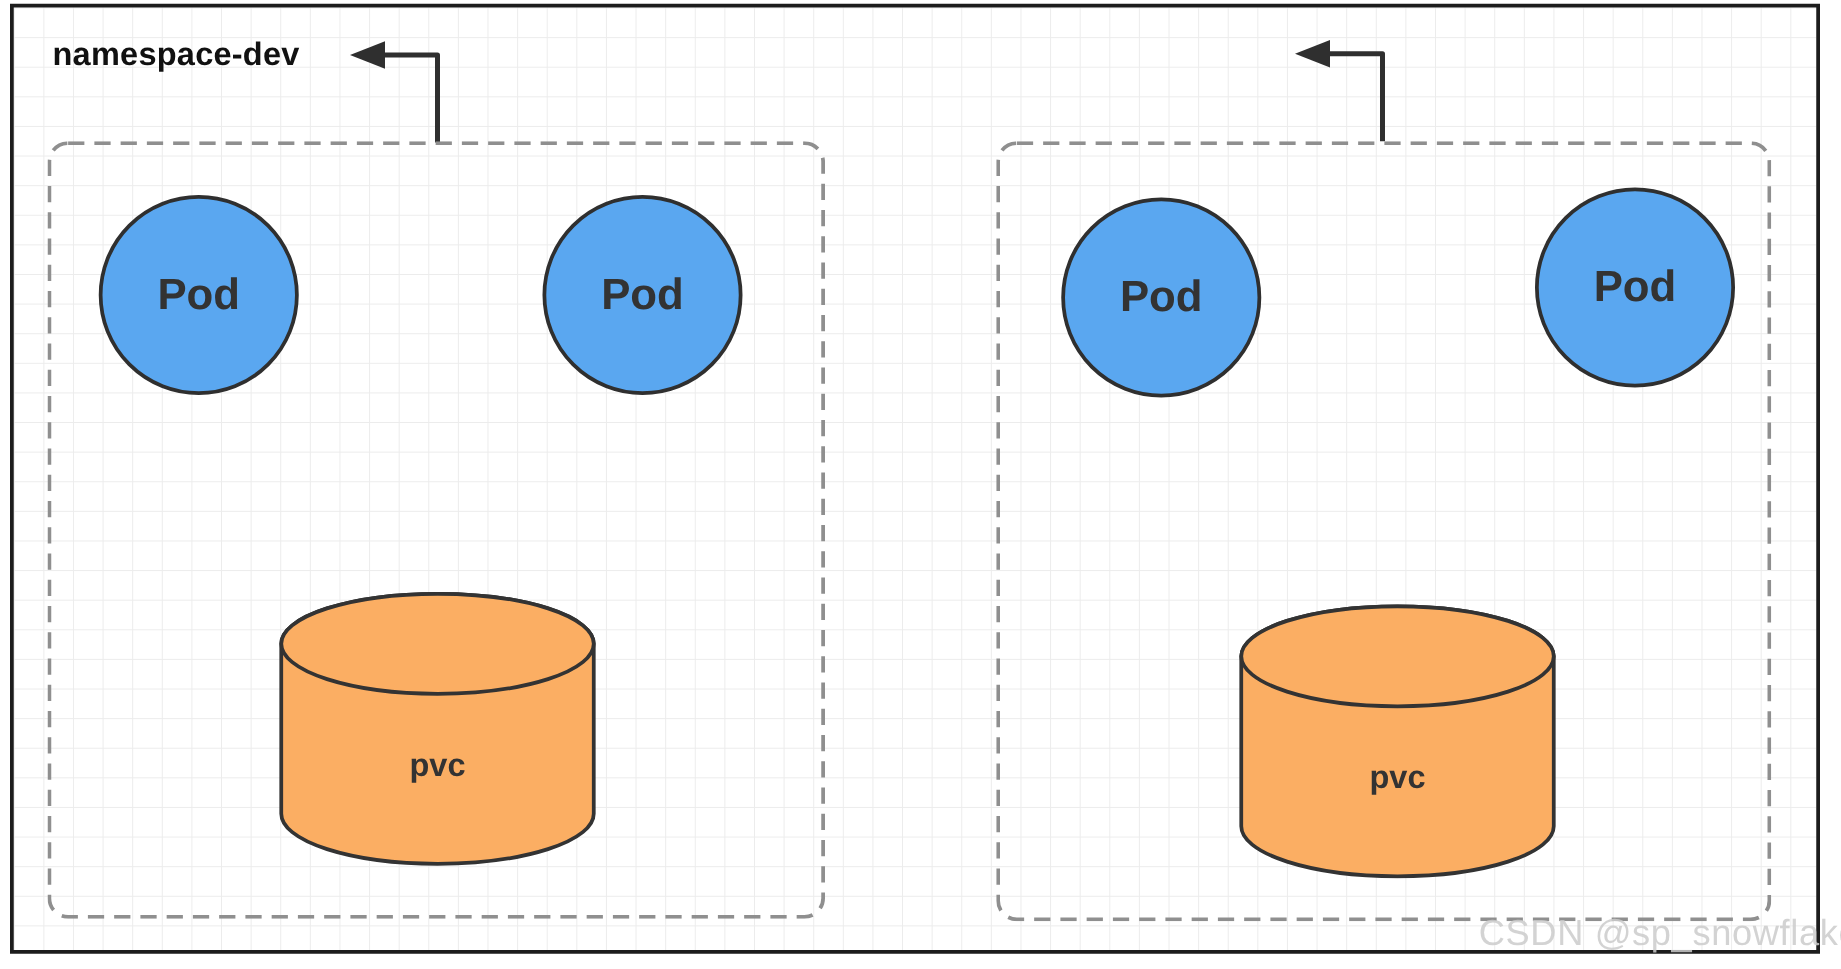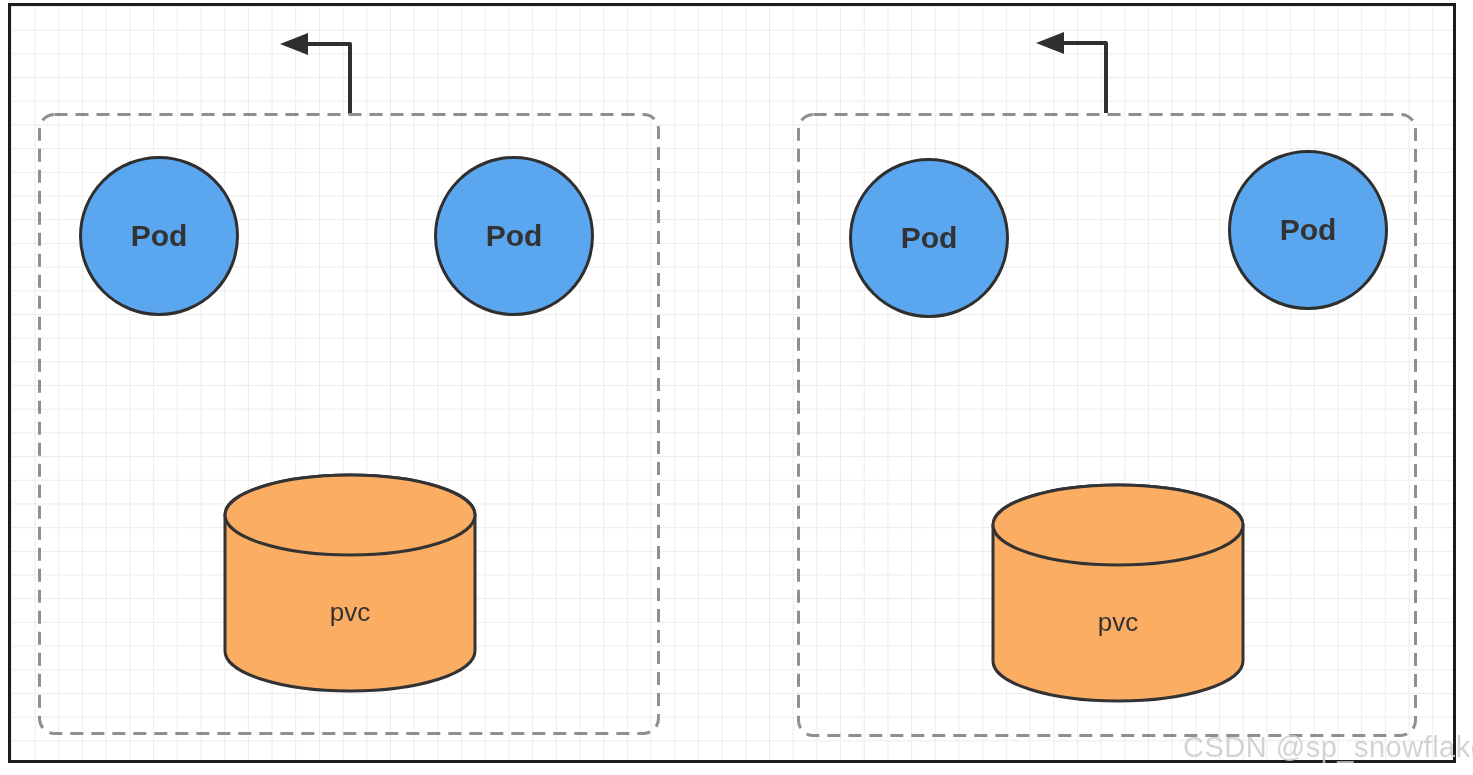--- a/index.html
+++ b/index.html
@@ -40,58 +40,59 @@
   .ns-box.test{left:797px;top:113px;width:620px;height:624px;}
   .ns-border{position:absolute;left:0;top:0;}
   .pod{
     position:absolute;
     width:160px;height:160px;
     box-sizing:border-box;
     border:3px solid #2f2f2f;
     border-radius:50%;
     background:#5AA7F0;
     display:flex;align-items:center;justify-content:center;
-    font-size:30px;font-weight:bold;color:#333333;
+    font-size:35px;font-weight:bold;color:#333333;
   }
   .ns-box.dev .pod.p1{left:41px;top:43px;}
   .ns-box.dev .pod.p2{left:396px;top:43px;}
   .ns-box.test .pod.p1{left:52px;top:45px;}
   .ns-box.test .pod.p2{left:431px;top:37px;}
   .pvc{
     position:absolute;
     width:256px;height:220px;
   }
   .ns-box.dev .pvc{left:184px;top:360px;}
   .ns-box.test .pvc{left:193px;top:370px;}
   .pvc svg{position:absolute;left:0;top:0;}
   .pvc-label{
     position:absolute;
     left:50%;top:63%;
     transform:translate(-50%,-50%);
-    font-size:26px;font-weight:normal;color:#333333;
+    font-size:26px;font-weight:bold;color:#333333;
   }
   .watermark{
     position:absolute;
     left:1183px;top:731px;
     font-size:29px;
     font-weight:normal;
     color:#cccccc;
     opacity:0.85;
     white-space:nowrap;
     z-index:10;
     letter-spacing:0.5px;
   }
 </style>
 </head>
 <body>
 
 <div class="canvas">
 
   <div class="frame"></div>
 
+  <div class="ns-label dev">namespace-dev</div>
 
   <svg class="arrow-svg dev" width="92" height="86" viewBox="0 0 92 86">
     <path d="M36,16 L80,16 L80,86" fill="none" stroke="#2F2F2F" stroke-width="4" stroke-linejoin="round"></path>
     <polygon points="10,16 38,5 38,27" fill="#2F2F2F"></polygon>
   </svg>
 
   <div class="ns-box dev">
     <svg class="ns-border" width="622" height="622" viewBox="0 0 622 622">
       <rect x="1.5" y="1.5" width="619" height="619" rx="15" ry="15" fill="none" stroke="#8F8F8F" stroke-width="3" stroke-dasharray="13 8"></rect>
     </svg>

